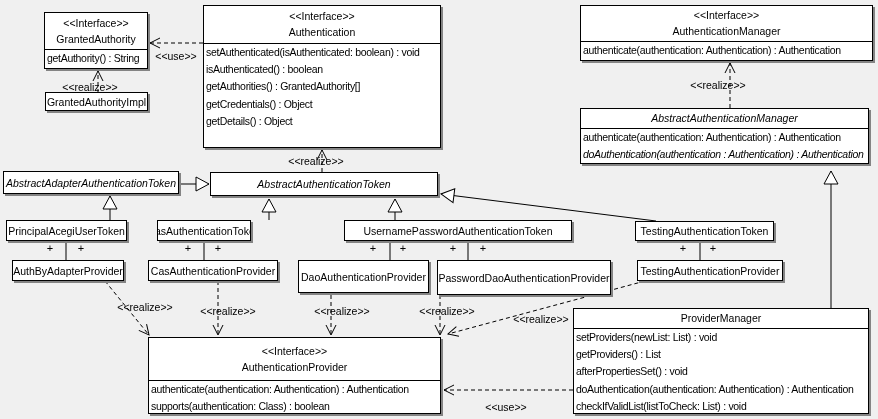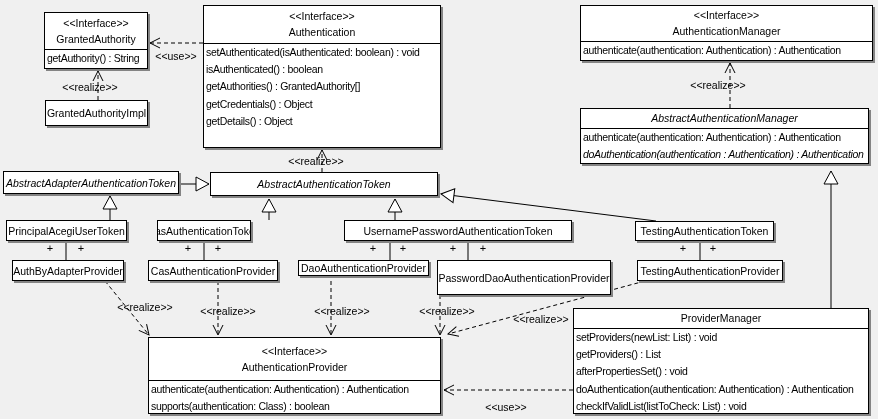--- a/index.html
+++ b/index.html
@@ -88,21 +88,21 @@
 <div class="box" style="left:44px;top:12px;width:104px;height:57px">
   <div class="title" style="height:36px">
     <div class="line">&lt;&lt;Interface&gt;&gt;</div>
     <div class="line">GrantedAuthority</div>
   </div>
   <div class="methods">
     <div class="m">getAuthority() : String</div>
   </div>
 </div>
 
-<div class="box single" style="left:45px;top:100px;width:103px;height:26px">
+<div class="box single" style="left:45px;top:92px;width:103px;height:19px">
   <span>GrantedAuthorityImpl</span>
 </div>
 
 <div class="box" style="left:203px;top:5px;width:238px;height:143px">
   <div class="title" style="height:37px">
     <div class="line">&lt;&lt;Interface&gt;&gt;</div>
     <div class="line">Authentication</div>
   </div>
   <div class="methods">
     <div class="m">setAuthenticated(isAuthenticated: boolean) : void</div>
@@ -158,21 +158,21 @@
 </div>
 
 <div class="box single" style="left:12px;top:260px;width:112px;height:21px">
   <span>AuthByAdapterProvider</span>
 </div>
 
 <div class="box single" style="left:148px;top:260px;width:130px;height:21px">
   <span>CasAuthenticationProvider</span>
 </div>
 
-<div class="box single" style="left:298px;top:260px;width:131px;height:16px">
+<div class="box single" style="left:298px;top:260px;width:131px;height:33px">
   <span>DaoAuthenticationProvider</span>
 </div>
 
 <div class="box single" style="left:437px;top:260px;width:174px;height:35px">
   <span>PasswordDaoAuthenticationProvider</span>
 </div>
 
 <div class="box single" style="left:637px;top:260px;width:146px;height:21px">
   <span>TestingAuthenticationProvider</span>
 </div>

